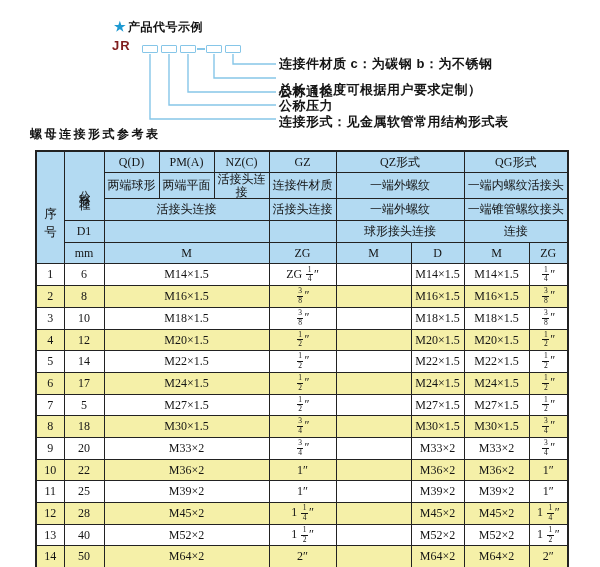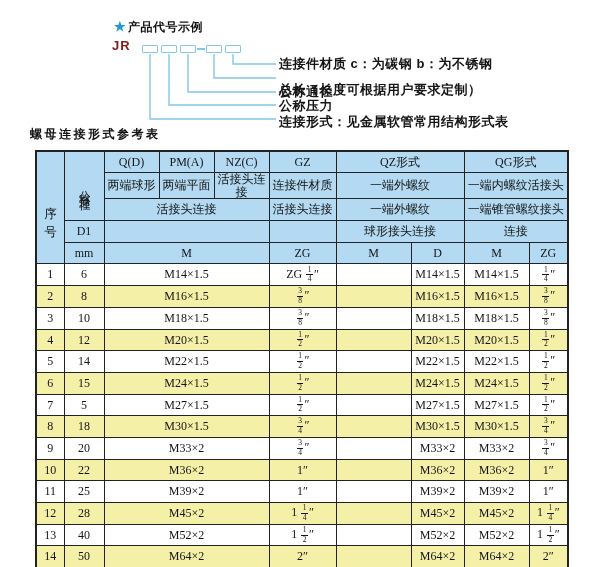--- a/index.html
+++ b/index.html
@@ -199,21 +199,21 @@
         <td class="c-dn">14</td>
         <td class="c-m" colspan="3">M22×1.5</td>
         <td class="c-gz"><span class="frac"><span class="fn">1</span><span class="fd">2</span></span>″</td>
         <td class="c-qzm"></td>
         <td class="c-qzd">M22×1.5</td>
         <td class="c-qgm">M22×1.5</td>
         <td class="c-qgzg"><span class="frac"><span class="fn">1</span><span class="fd">2</span></span>″</td>
       </tr>
       <tr class="stripe">
         <td class="c-seq">6</td>
-        <td class="c-dn">15</td>
+        <td class="c-dn">17</td>
         <td class="c-m" colspan="3">M24×1.5</td>
         <td class="c-gz"><span class="frac"><span class="fn">1</span><span class="fd">2</span></span>″</td>
         <td class="c-qzm"></td>
         <td class="c-qzd">M24×1.5</td>
         <td class="c-qgm">M24×1.5</td>
         <td class="c-qgzg"><span class="frac"><span class="fn">1</span><span class="fd">2</span></span>″</td>
       </tr>
       <tr class="">
         <td class="c-seq">7</td>
         <td class="c-dn">5</td>

